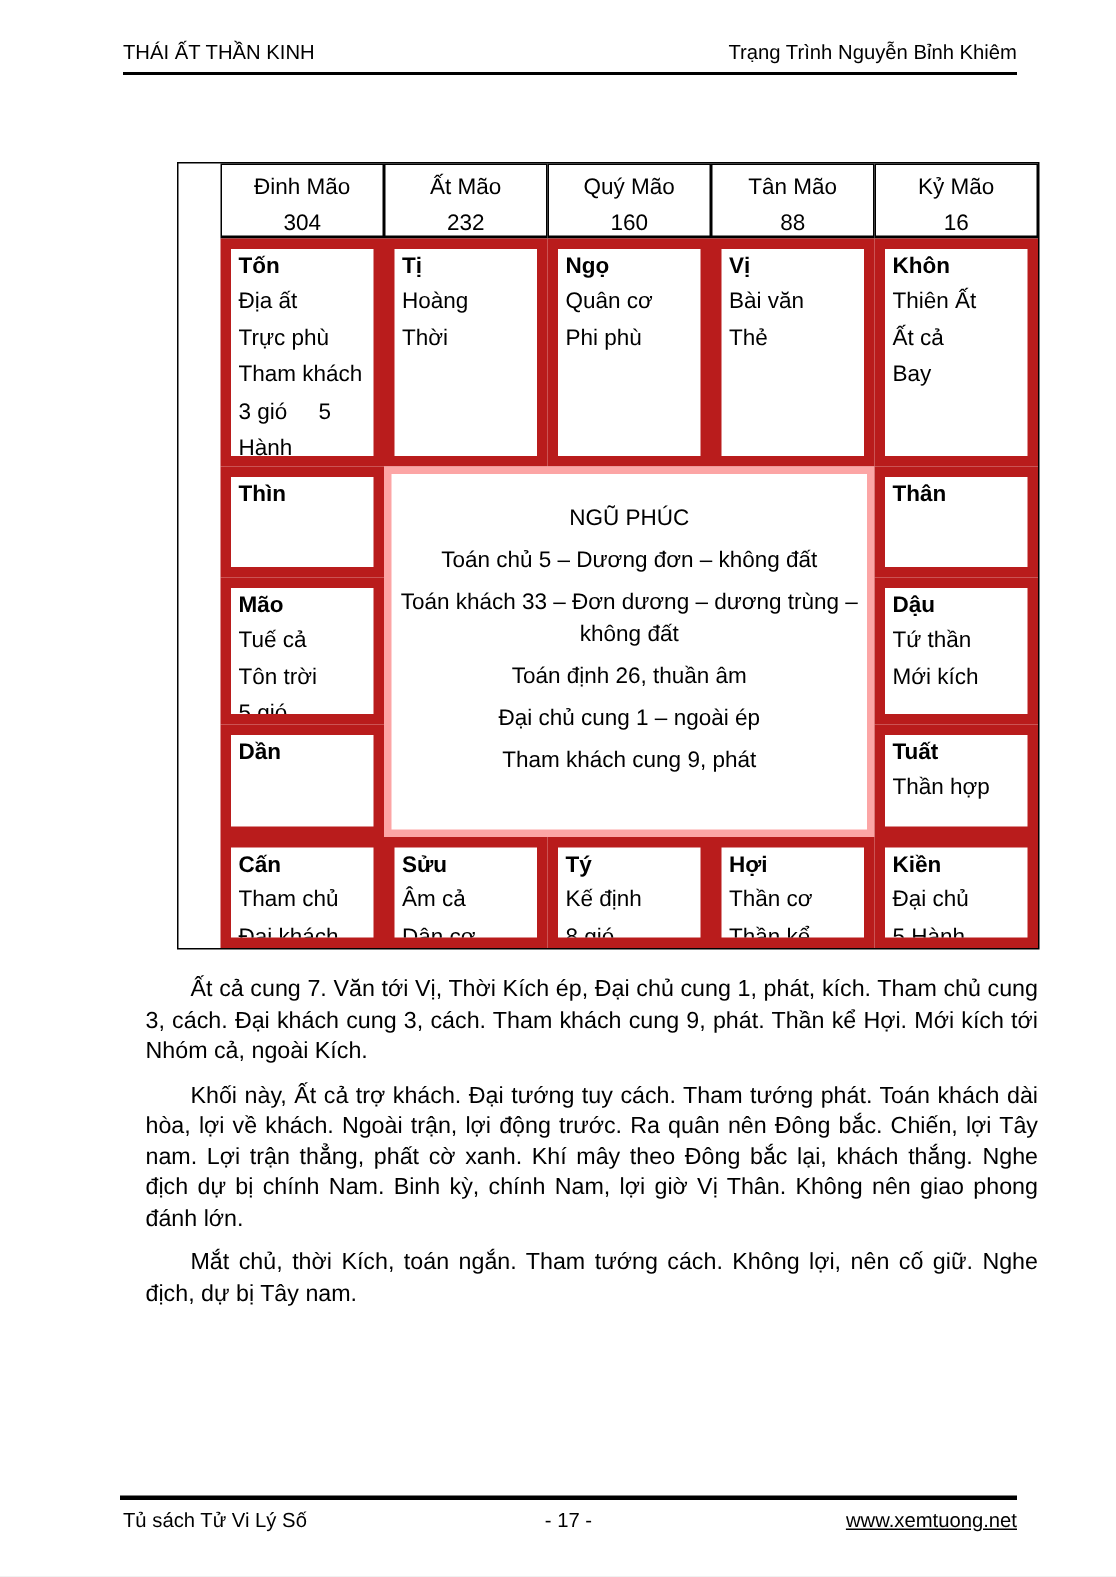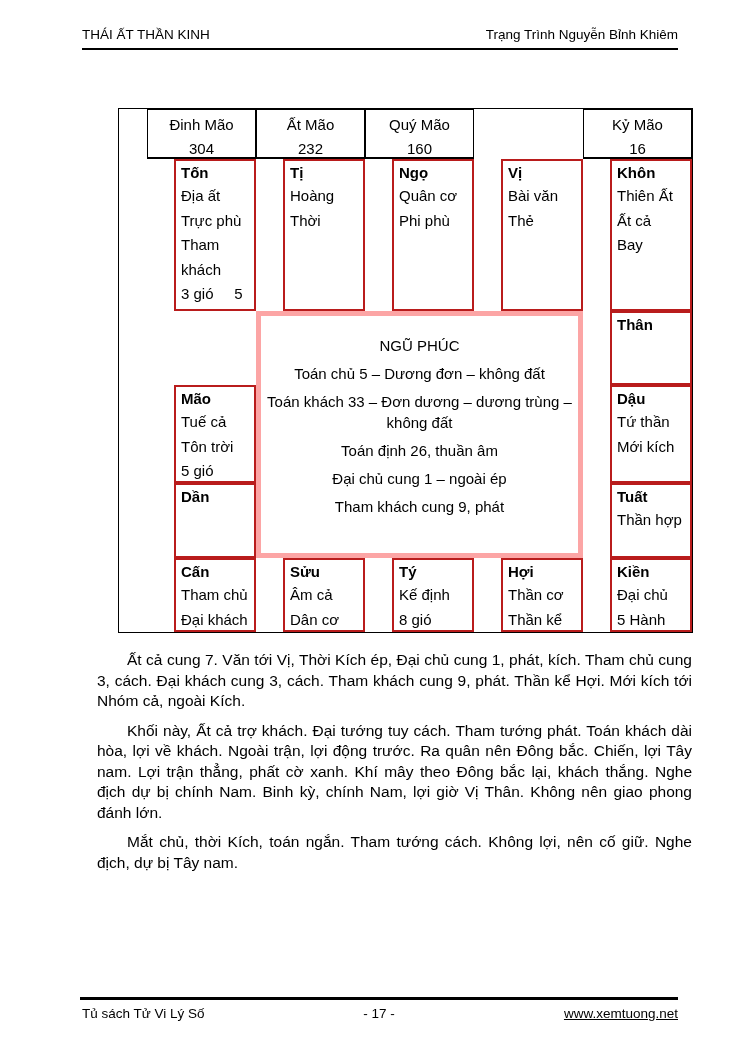--- a/index.html
+++ b/index.html
@@ -25,21 +25,21 @@
   .grid {
     position: absolute; left: 118px; top: 108px;
     width: 575px; height: 525px;
     display: grid;
     grid-template-columns: repeat(5, 1fr);
     grid-template-rows: 50px 152px 74px 98px 75px auto;
     border: 1px solid #000;
     font-size: 15px;
     padding-left: 28px;
   }
-  .cell { border: 2px solid #b91c1c; padding: 1px 3px 0 5px; overflow: hidden; margin-left: 27px; }
+  .cell { border: 7px solid #b91c1c; padding: 1px 3px 0 5px; overflow: hidden; }
   .hcell {
     border: 1px solid #000; border-bottom-width: 2px;
     text-align: center; padding-top: 3px;
   }
   .hcell .hdr-name { line-height: 24px; }
   .hcell .hdr-num  { line-height: 24px; }
   .cell-title { font-weight: bold; line-height: 22px; white-space: pre-wrap; }
   .cell-line  { line-height: 24.5px; white-space: pre-wrap; }
   .center-cell {
     border: 5px solid #fca5a5;
@@ -83,20 +83,24 @@
       <div class="hdr-num">304</div>
     </div>
     <div class="hcell" style="grid-area:1/2/2/3">
       <div class="hdr-name">Ất Mão</div>
       <div class="hdr-num">232</div>
     </div>
     <div class="hcell" style="grid-area:1/3/2/4">
       <div class="hdr-name">Quý Mão</div>
       <div class="hdr-num">160</div>
     </div>
+    <div class="hcell" style="grid-area:1/4/2/5">
+      <div class="hdr-name">Tân Mão</div>
+      <div class="hdr-num">88</div>
+    </div>
     <div class="hcell" style="grid-area:1/5/2/6">
       <div class="hdr-name">Kỷ Mão</div>
       <div class="hdr-num">16</div>
     </div>
 
     <div class="cell" style="grid-area:2/1/3/2">
       <div class="cell-title">Tốn</div>
       <div class="cell-line">Địa ất</div>
       <div class="cell-line">Trực phù</div>
       <div class="cell-line">Tham khách</div>
@@ -117,20 +121,23 @@
       <div class="cell-line">Quân cơ</div>
       <div class="cell-line">Phi phù</div>
     </div>
     <div class="cell" style="grid-area:2/5/3/6">
       <div class="cell-title">Khôn</div>
       <div class="cell-line">Thiên Ất</div>
       <div class="cell-line">Ất cả</div>
       <div class="cell-line">Bay</div>
     </div>
 
+    <div class="cell" style="grid-area:3/1/4/2">
+      <div class="cell-title">Thìn</div>
+    </div>
     <div class="cell" style="grid-area:4/1/5/2">
       <div class="cell-title">Mão</div>
       <div class="cell-line">Tuế cả</div>
       <div class="cell-line">Tôn trời</div>
       <div class="cell-line">5 gió</div>
     </div>
     <div class="cell" style="grid-area:5/1/6/2">
       <div class="cell-title">Dần</div>
     </div>
 

